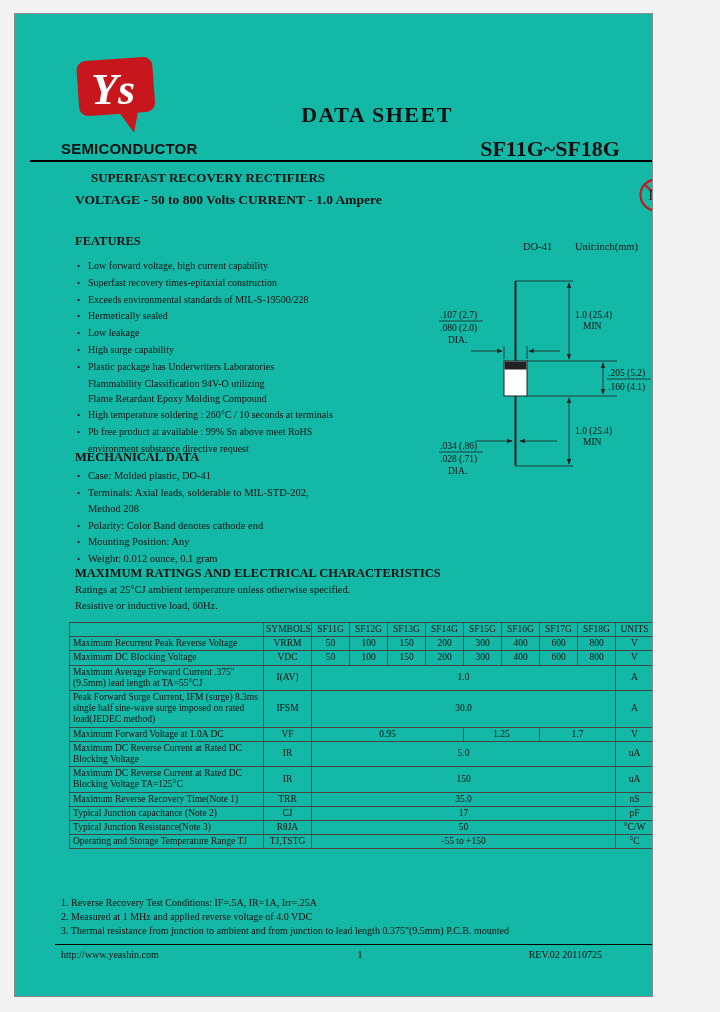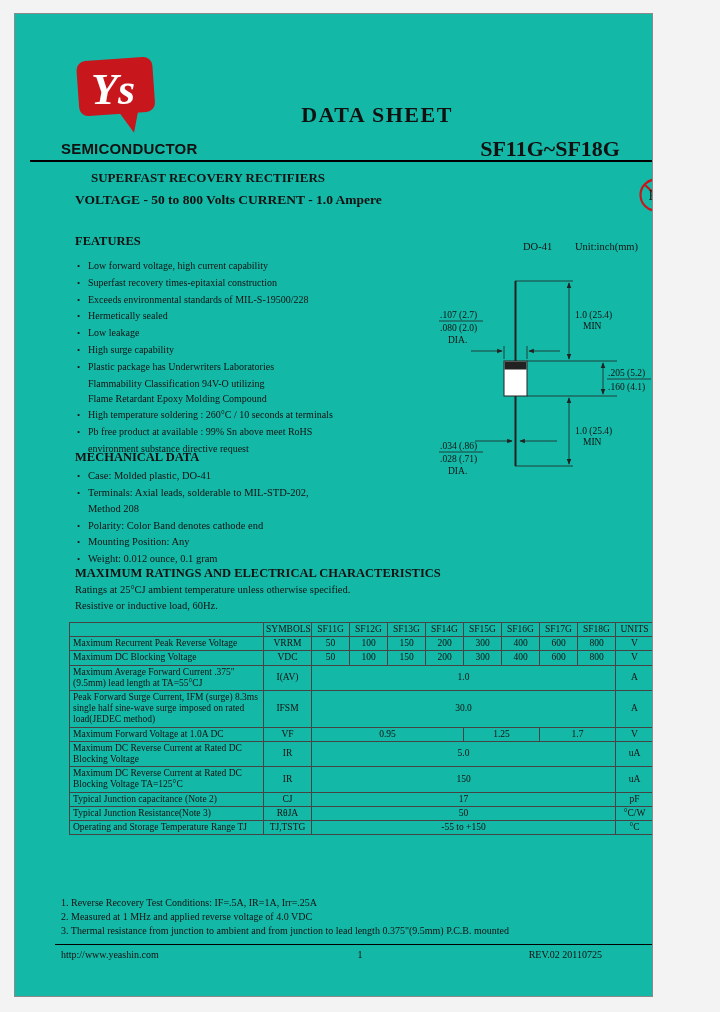--- a/index.html
+++ b/index.html
@@ -240,20 +240,26 @@
       <td colspan="8">5.0</td>
       <td>uA</td>
     </tr>
     <tr>
       <td class="param">Maximum DC Reverse Current at Rated DC Blocking Voltage TA=125°C</td>
       <td>IR</td>
       <td colspan="8">150</td>
       <td>uA</td>
     </tr>
     <tr>
+      <td class="param">Maximum Reverse Recovery Time(Note 1)</td>
+      <td>TRR</td>
+      <td colspan="8">35.0</td>
+      <td>nS</td>
+    </tr>
+    <tr>
       <td class="param">Typical Junction capacitance (Note 2)</td>
       <td>CJ</td>
       <td colspan="8">17</td>
       <td>pF</td>
     </tr>
     <tr>
       <td class="param">Typical Junction Resistance(Note 3)</td>
       <td>RθJA</td>
       <td colspan="8">50</td>
       <td>°C/W</td>

